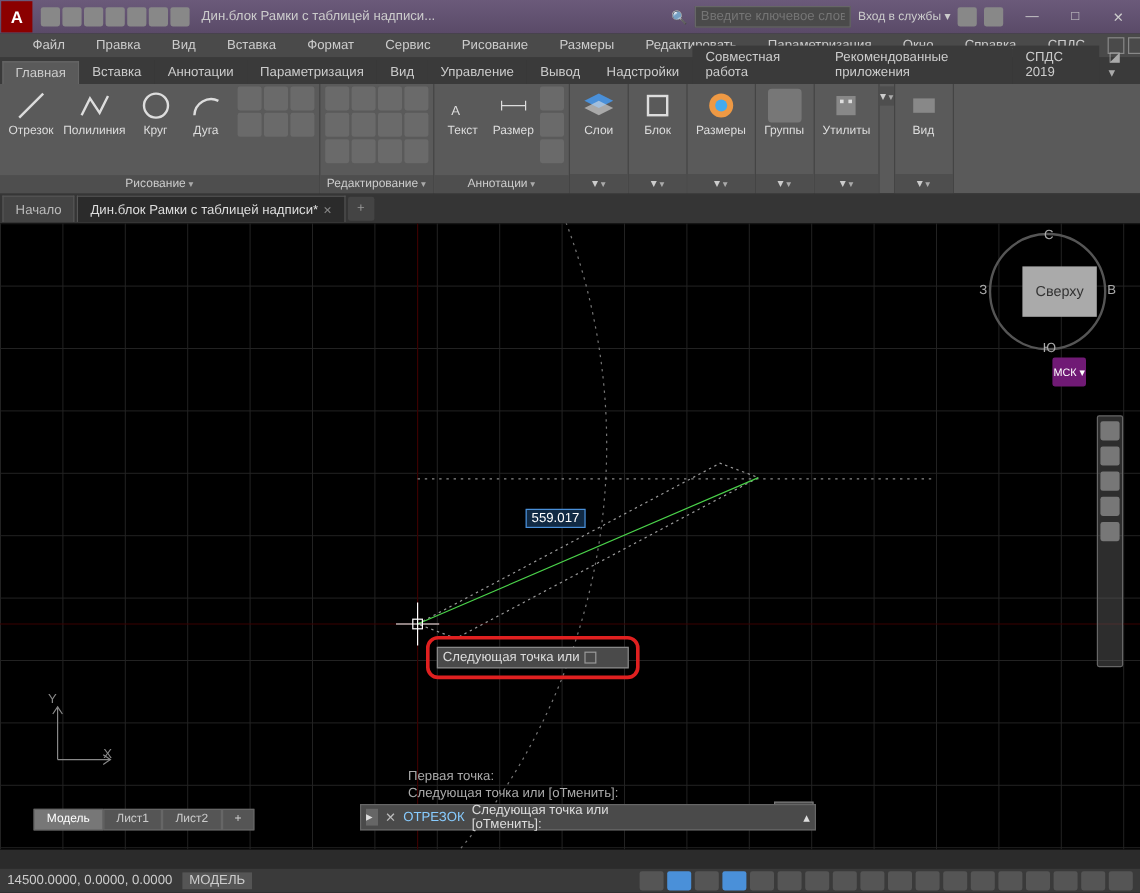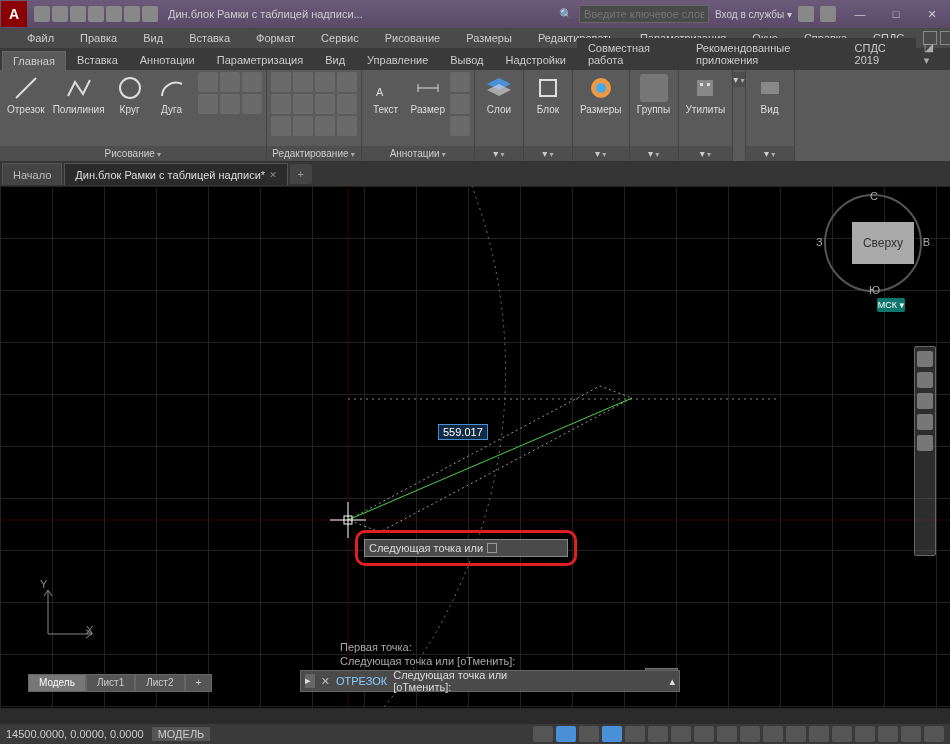--- a/index.html
+++ b/index.html
@@ -36,28 +36,28 @@
 .doc-tab.active{background:#2b2b2b;color:#ddd}
 .doc-tab .x{color:#888;font-size:9px}
 .new-tab{width:22px;height:20px;background:#444;display:flex;align-items:center;justify-content:center;color:#999;border-radius:2px;cursor:pointer}
 
 .canvas{position:absolute;left:0;top:186px;right:0;bottom:36px;background:#000;overflow:hidden}
 .grid{position:absolute;inset:0;background-image:linear-gradient(#222 1px,transparent 1px),linear-gradient(90deg,#222 1px,transparent 1px);background-size:52px 52px}
 .viewcube{position:absolute;top:8px;right:28px;width:98px;height:120px}
 .vc-ring{position:absolute;top:0;left:0;width:98px;height:98px;border:2px solid #555;border-radius:50%}
 .vc-face{position:absolute;top:28px;left:28px;width:62px;height:42px;background:#aaa;display:flex;align-items:center;justify-content:center;color:#333;font-size:12px}
 .vc-n{position:absolute;color:#aaa;font-size:11px}
-.wcs{position:absolute;top:112px;right:45px;width:28px;height:14px;background:#0f766e;color:#fff;font-size:9px;display:flex;align-items:center;justify-content:center;border-radius:2px}
+.wcs{position:absolute;top:112px;right:45px;width:28px;height:24px;background:#701a75;color:#fff;font-size:9px;display:flex;align-items:center;justify-content:center;border-radius:2px}
 .navbar{position:absolute;top:160px;right:14px;width:22px;height:210px;background:rgba(100,100,100,.45);border:1px solid #666;border-radius:2px;display:flex;flex-direction:column;align-items:center;gap:5px;padding:4px 0}
 .nav-item{width:16px;height:16px;background:#777;border-radius:2px}
 
 .ucs{position:absolute;left:38px;bottom:62px;color:#888}
 .dyn-input{position:absolute;background:#112a44;color:#fff;padding:1px 4px;border:1px solid #4a90d9;font-size:11px}
 .prompt-box{position:absolute;border:3px solid #e02020;border-radius:10px;padding:6px}
-.prompt-inner{background:#4a4a4a;border:1px solid #888;color:#ddd;padding:2px 4px;width:204px;height:18px;display:flex;align-items:center;font-size:11px;gap:4px}
+.prompt-inner{background:#4a4a4a;border:1px solid #888;color:#ddd;padding:2px 4px;width:160px;height:18px;display:flex;align-items:center;font-size:11px;gap:4px}
 .prompt-badge{width:10px;height:10px;border:1px solid #999}
 .cmd-history{position:absolute;left:340px;bottom:40px;color:#aaa;font-size:11px;line-height:14px}
 .angle-tip{position:absolute;background:#4a4a4a;border:1px solid #777;color:#ddd;padding:0 4px;font-size:11px}
 .cmd-line{position:absolute;left:300px;bottom:16px;right:270px;height:22px;background:#4a4a4a;border:1px solid #666;display:flex;align-items:center;color:#ddd;padding:0 4px;gap:6px}
 .cmd-line input{flex:1;background:transparent;border:none;color:#ddd;outline:none;font-size:11px}
 
 .model-tabs{position:absolute;left:28px;bottom:16px;height:18px;display:flex;gap:0}
 .model-tab{padding:2px 10px;background:#555;color:#ccc;border:1px solid #666;font-size:10px;cursor:pointer}
 .model-tab.active{background:#777;color:#fff}
 

